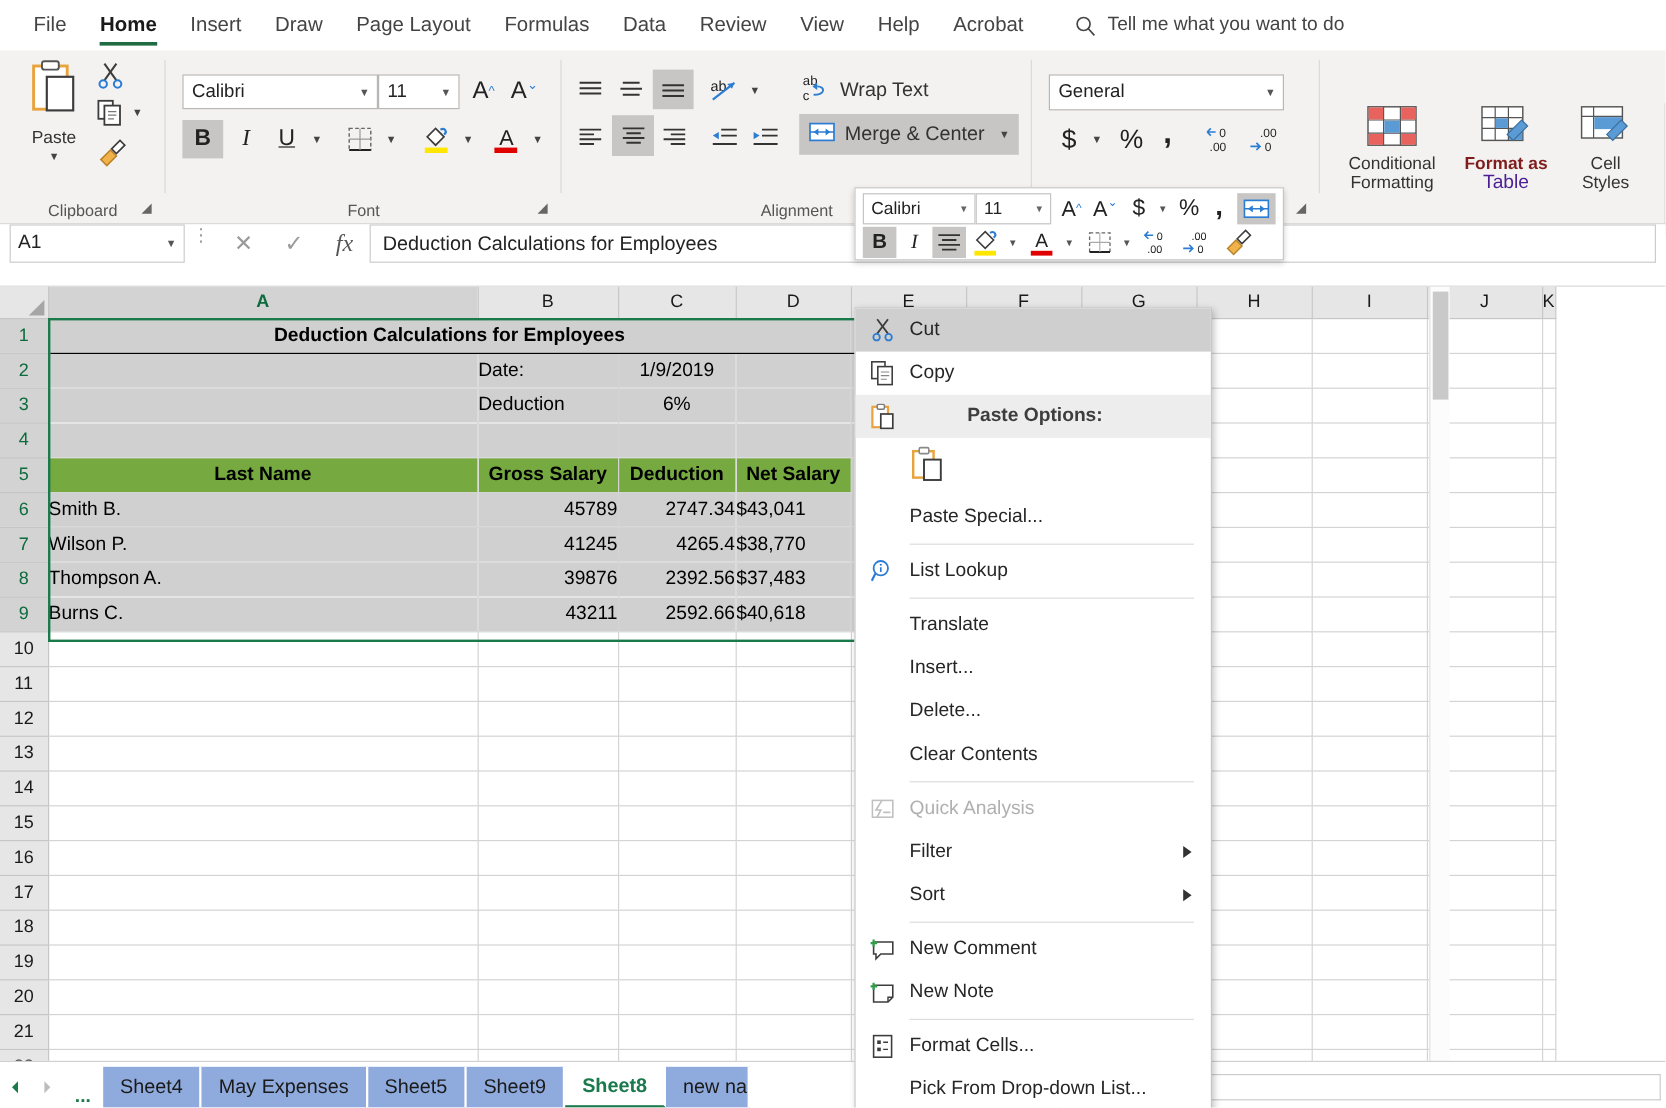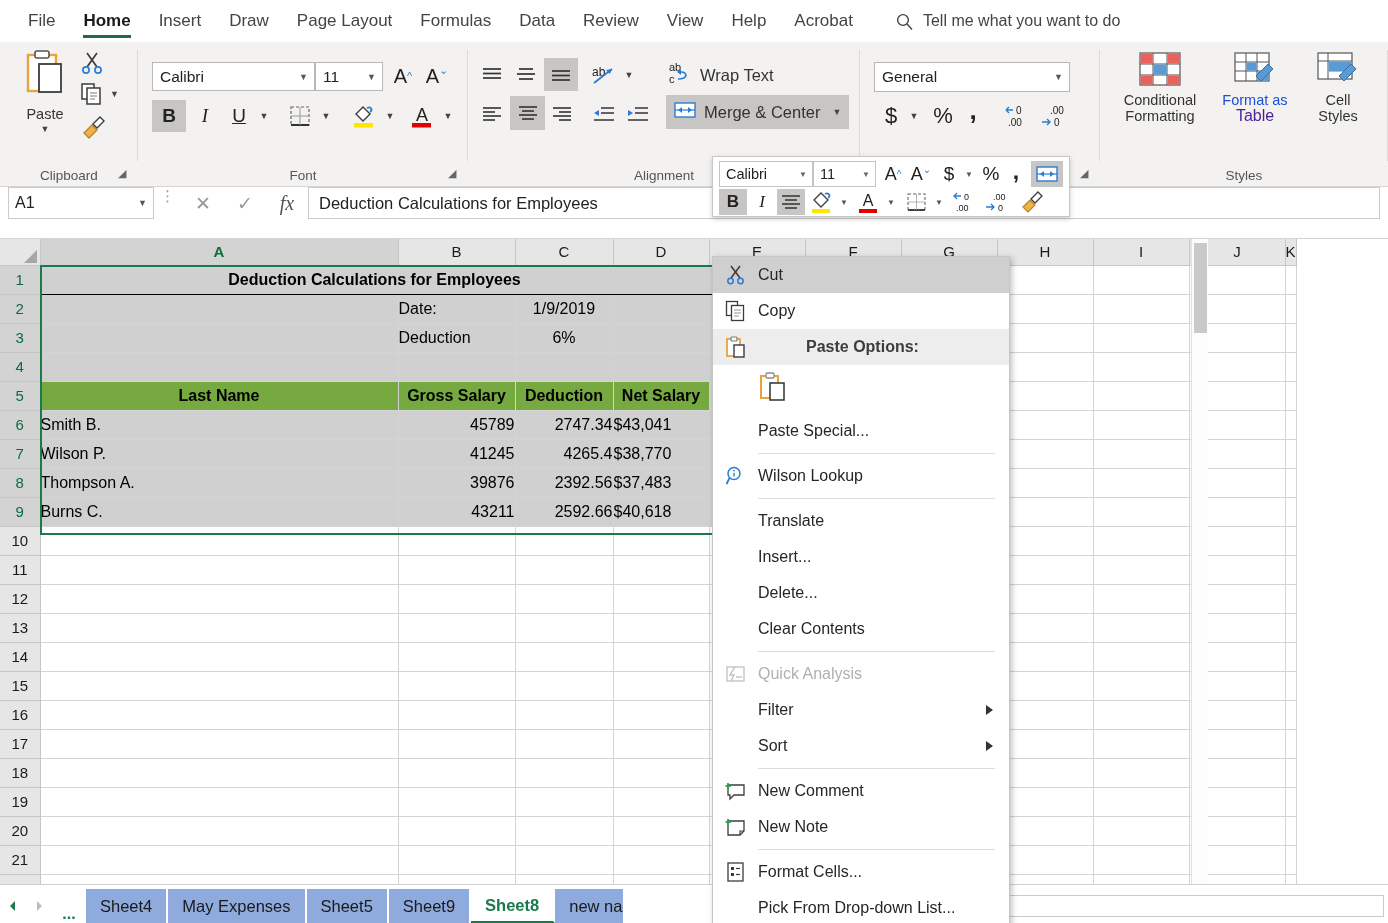--- a/index.html
+++ b/index.html
@@ -488,21 +488,21 @@
           <text x="10" y="11" font-size="10" fill="#222" font-family="Liberation Sans">.00</text>
           <text x="14" y="23" font-size="10" fill="#222" font-family="Liberation Sans">0</text>
           <path d="M2 19 L10 19 M7 16 L10 19 L7 22" fill="none" stroke="#2b7cd3" stroke-width="1.4"></path>
         </svg>
       </div>
       <div class="grp-label">Number</div>
       <div class="dialog-launcher" style="right:6px;">◢</div>
       <div class="grp-divider" style="right:0;"></div>
     </div>
 
-    <div class="grp" style="left:1100px;width:288px;">
+    <div class="grp" style="left:1100px;width:288px;margin-top:36px;">
       <div style="position:absolute;left:12px;top:8px;width:96px;display:flex;flex-direction:column;align-items:center;cursor:pointer;">
         <span>
           <svg width="46" height="38" viewBox="0 0 46 38">
             <rect x="3" y="3" width="40" height="32" fill="#fff" stroke="#555" stroke-width="1.2"></rect>
             <line x1="16" y1="3" x2="16" y2="35" stroke="#555" stroke-width="1"></line>
               <line x1="30" y1="3" x2="30" y2="35" stroke="#555" stroke-width="1"></line>
             <line x1="3" y1="14" x2="43" y2="14" stroke="#555" stroke-width="1"></line>
               <line x1="3" y1="25" x2="43" y2="25" stroke="#555" stroke-width="1"></line>
             <rect x="3.6" y="3.6" width="12" height="10" fill="#e8635e"></rect>
             <rect x="30.6" y="3.6" width="12" height="10" fill="#e8635e"></rect>
@@ -521,21 +521,21 @@
             <rect x="3" y="3" width="34" height="28" fill="#fff" stroke="#555" stroke-width="1.2"></rect>
             <line x1="14" y1="3" x2="14" y2="31" stroke="#555" stroke-width="1"></line>
               <line x1="25" y1="3" x2="25" y2="31" stroke="#555" stroke-width="1"></line>
             <line x1="3" y1="12" x2="37" y2="12" stroke="#555" stroke-width="1"></line>
               <line x1="3" y1="21" x2="37" y2="21" stroke="#555" stroke-width="1"></line>
             <rect x="14.6" y="12.6" width="10" height="8" fill="#5b9bd5"></rect>
             <rect x="25.6" y="21.6" width="11" height="9" fill="#5b9bd5"></rect>
             <path d="M24 26 L36 14 L41 19 L29 31 Z" fill="#5b9bd5" stroke="#3a6f9e" stroke-width="1"></path>
           </svg>
         </span>
-        <span style="font-size:14.5px;color:#1d4ed8;line-height:16px;">Format as</span>
+        <span style="font-size:14.5px;color:#7f1d1d;line-height:16px;font-weight:bold;">Format as</span>
         <span style="font-size:16px;color:#4c1d95;line-height:16px;text-align:center;">Table</span>
       </div>
 
       <div style="position:absolute;left:200px;top:8px;width:76px;display:flex;flex-direction:column;align-items:center;cursor:pointer;">
         <span>
           <svg width="46" height="38" viewBox="0 0 46 38">
             <rect x="3" y="3" width="34" height="26" fill="#fff" stroke="#555" stroke-width="1.2"></rect>
             <line x1="13" y1="3" x2="13" y2="29" stroke="#555" stroke-width="1"></line>
             <line x1="3" y1="11" x2="37" y2="11" stroke="#555" stroke-width="1"></line>
             <rect x="13.6" y="11.6" width="23" height="10" fill="#5b9bd5"></rect>
@@ -1080,21 +1080,21 @@
 
     <div class="ctxrow">
       <span class="ctx-ico">
         <svg width="22" height="22" viewBox="0 0 22 22">
           <circle cx="9" cy="8.5" r="6" fill="none" stroke="#2b7cd3" stroke-width="1.5"></circle>
           <line x1="4.5" y1="13" x2="1.5" y2="19" stroke="#2b7cd3" stroke-width="1.8"></line>
           <circle cx="9" cy="5.6" r="0.9" fill="#2b7cd3"></circle>
           <line x1="9" y1="7.8" x2="9" y2="11.6" stroke="#2b7cd3" stroke-width="1.4"></line>
         </svg>
       </span>
-      <span class="ctx-lbl">Wilson Lookup</span>
+      <span class="ctx-lbl">List Lookup</span>
     </div>
     <div class="ctxsep"></div>
 
     <div class="ctxrow">
       <span class="ctx-ico"></span>
       <span class="ctx-lbl">Translate</span>
     </div>
     <div class="ctxrow">
       <span class="ctx-ico"></span>
       <span class="ctx-lbl">Insert...</span>

